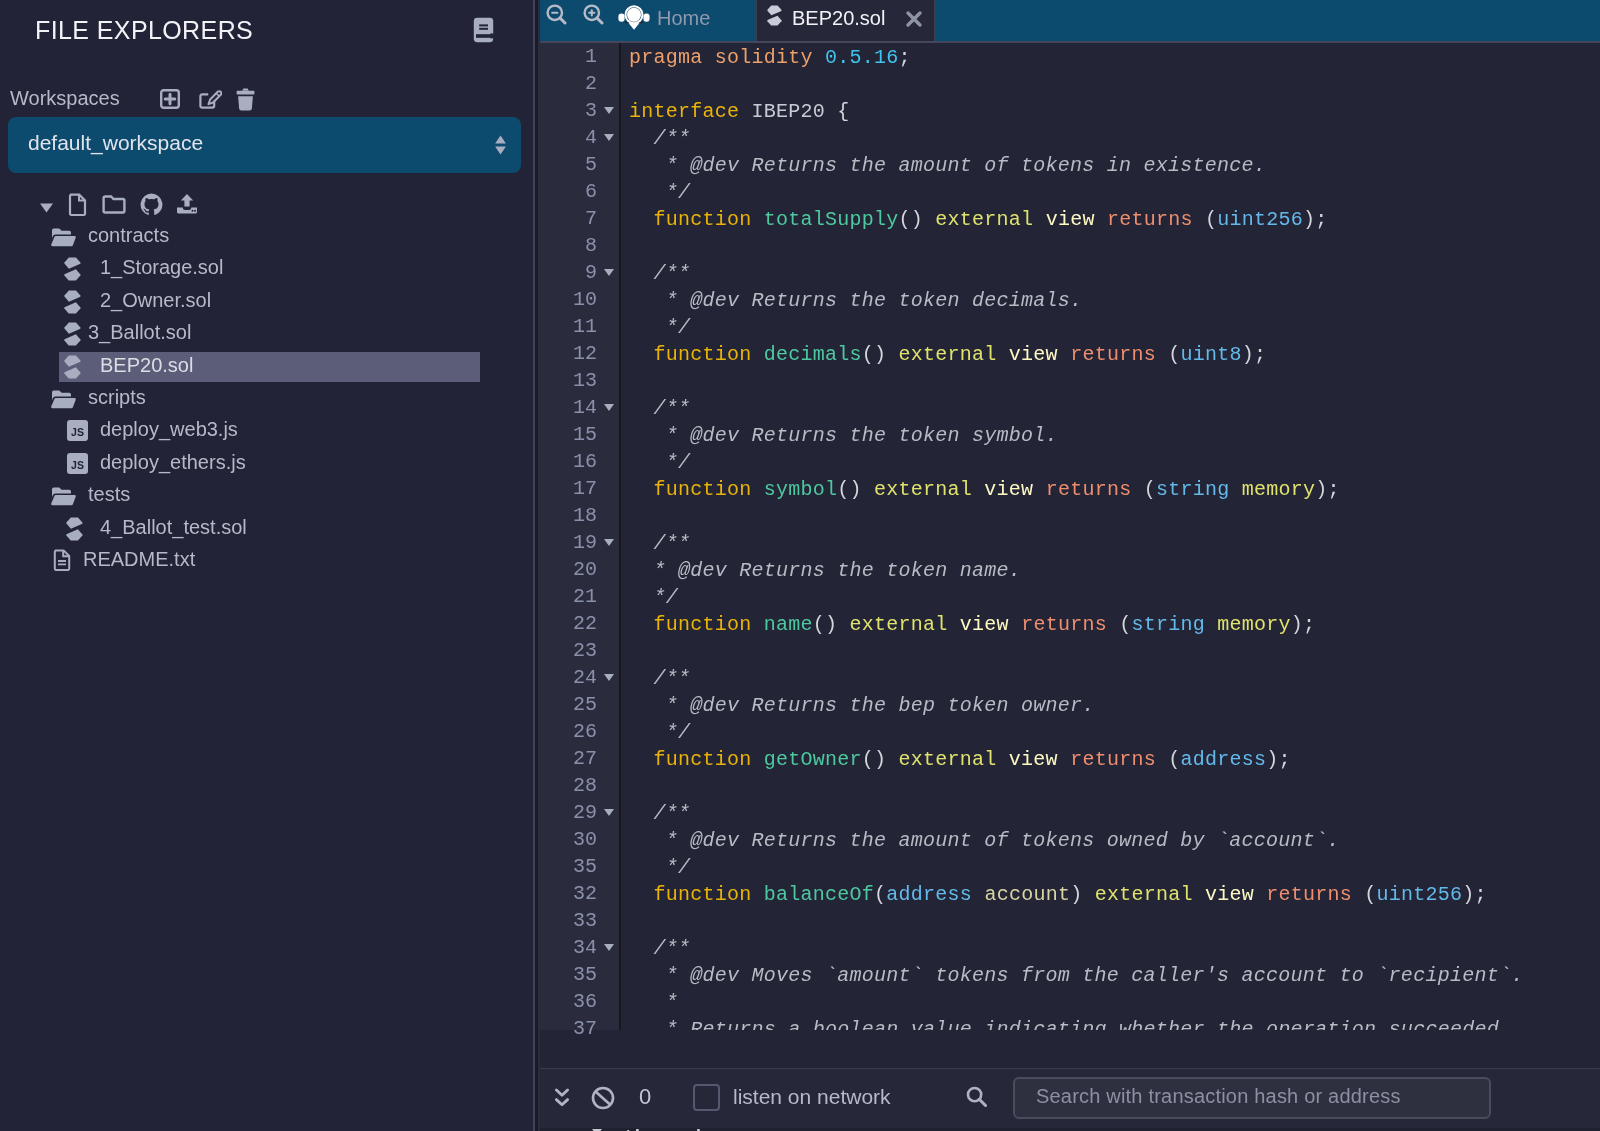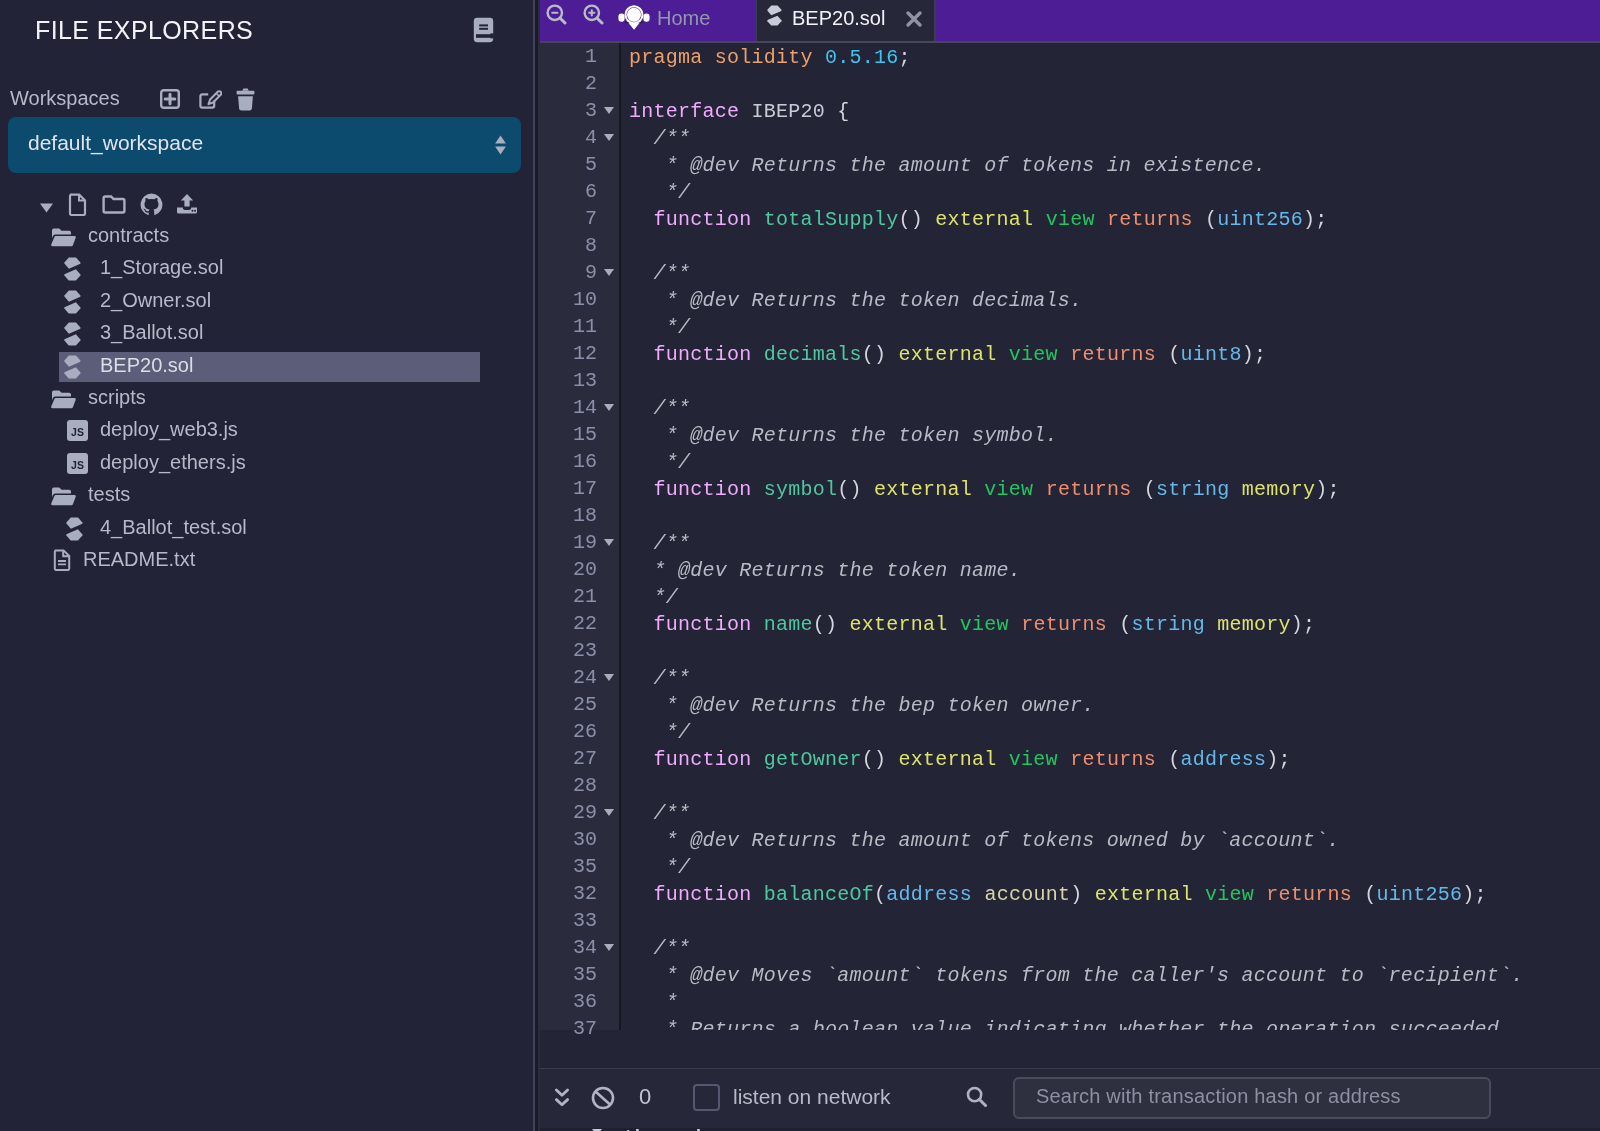--- a/index.html
+++ b/index.html
@@ -24,21 +24,21 @@
 .trow .ic { position:absolute; top:4px; }
 .trow .lb { position:absolute; top:3px; font-size:20px; color:#b6bac8; white-space:nowrap;text-align:center; }
 .hl { position:absolute; left:59px; top:1px; width:421px; height:30px; background:#5c5e79; }
 .hl2 { color:#dcdee6 !important; }
 
 
 #drag { position:absolute; left:530px; top:0; width:10px; height:1131px;
   background:linear-gradient(90deg, #222336 0, #222336 3.4px, #41435a 3.4px, #41435a 5.2px, #1a1b26 5.2px, #1a1b26 8px, #2a2c3e 8px); }
 #edit { position:absolute; left:540px; top:0; width:1060px; height:1131px; background:#232435; }
 
-#tabbar { position:absolute; left:0; top:0; width:1060px; height:41px; background:#4c1d95; }
+#tabbar { position:absolute; left:0; top:0; width:1060px; height:41px; background:#0c4a6e; }
 #tabbar .zoomo { position:absolute; left:5px; top:3px; }
 #tabbar .zoomi { position:absolute; left:42px; top:3px; }
 #tabbar .rlogo { position:absolute; left:78px; top:5px; }
 #tabbar .home { position:absolute; left:117px; top:7px; font-size:20px; color:#9298ad; }
 .tsep { position:absolute; top:0; width:2px; height:41px; background:#3b3d4f; }
 #atab { position:absolute; left:217px; top:0; width:177px; height:41px; background:#262839; }
 #atab .sic { position:absolute; left:10px; top:5px; }
 #atab .nm { position:absolute; left:35px; top:7px; font-size:20px; color:#f2f3f7; }
 #atab .cx { position:absolute; left:148px; top:10px; }
 #tabline { position:absolute; left:0; top:41px; width:1060px; height:2px; background:#44465c; }
@@ -47,22 +47,22 @@
 #gutline { position:absolute; left:79px; top:43px; width:2px; height:987px; background:#16171f; }
 .gl { position:relative; height:27px; }
 .gn { position:absolute; right:23px; top:0; width:60px; height:27px; line-height:27px; text-align:right;
   font-family:"Liberation Mono",monospace; font-size:20px; color:#8b90aa; }
 .fold { position:absolute; left:64px; top:10px; width:0; height:0;
   border-left:5.5px solid transparent; border-right:5.5px solid transparent; border-top:7px solid #a9aebe; }
 
 #code { position:absolute; left:81px; top:43.5px; width:979px; height:986px; overflow:hidden; }
 .cl { height:27px; line-height:27px; white-space:pre; font-family:"Liberation Mono",monospace;
   font-size:20px; letter-spacing:.25px; padding-left:8px; }
-.c-kw { color:#f0abfc; } .c-org { color:#eea069; } .c-num { color:#41c3ef; }
-.c-fn { color:#4dc99f; } .c-ext { color:#dfe26b; } .c-vw { color:#22c55e;text-align:center; }
+.c-kw { color:#eab308; } .c-org { color:#eea069; } .c-num { color:#41c3ef; }
+.c-fn { color:#4dc99f; } .c-ext { color:#dfe26b; } .c-vw { color:#fef9c3;text-align:center; }
 .c-ret { color:#ee8e6e; } .c-typ { color:#64b9ea; } .c-prm { color:#d8d4a4; }
 .c-pun { color:#d5d6dd; } .c-idn { color:#c8cbd5; }
 .c-com { color:#b8bbc4; font-style:italic; }
 
 
 #term { position:absolute; left:0; top:1068px; width:1060px; height:63px; background:#262839;
   border-top:1px solid #3a3c50; }
 #term .ic { position:absolute; }
 #tzero { position:absolute; left:99px; top:15px; font-size:22px; color:#c2c6d4; }
 #tcheck { position:absolute; left:153px; top:15px; width:27px; height:27px; border:2px solid #555870; border-radius:4px; }
@@ -151,21 +151,21 @@
               <path fill="#a9adc0" d="M4.8 0.6 L12.0 0.6 L16.4 5.4 L16.4 6.8 L4.9 11.8 L0.4 6.6 L0.4 5.4 Z"></path>
               <path fill="#a9adc0" d="M11.9 23.4 L4.7 23.4 L0.4 18.6 L0.4 17.2 L11.9 12.2 L16.4 17.4 L16.4 18.6 Z"></path>
             </svg></span>
           <span class="lb" style="left:100px">2_Owner.sol</span>
         </div>
     <div class="trow">
           <span class="ic" style="left:64px"><svg width="17" height="24" viewBox="0 0 17 24" xmlns="http://www.w3.org/2000/svg">
               <path fill="#a9adc0" d="M4.8 0.6 L12.0 0.6 L16.4 5.4 L16.4 6.8 L4.9 11.8 L0.4 6.6 L0.4 5.4 Z"></path>
               <path fill="#a9adc0" d="M11.9 23.4 L4.7 23.4 L0.4 18.6 L0.4 17.2 L11.9 12.2 L16.4 17.4 L16.4 18.6 Z"></path>
             </svg></span>
-          <span class="lb" style="left:100px">3_Ballot.sol</span>
+          <span class="lb" style="left:88px">3_Ballot.sol</span>
         </div>
     <div class="trow">
           <div class="hl"></div>
           <span class="ic" style="left:64px"><svg width="17" height="24" viewBox="0 0 17 24" xmlns="http://www.w3.org/2000/svg">
               <path fill="#a9adc0" d="M4.8 0.6 L12.0 0.6 L16.4 5.4 L16.4 6.8 L4.9 11.8 L0.4 6.6 L0.4 5.4 Z"></path>
               <path fill="#a9adc0" d="M11.9 23.4 L4.7 23.4 L0.4 18.6 L0.4 17.2 L11.9 12.2 L16.4 17.4 L16.4 18.6 Z"></path>
             </svg></span>
           <span class="lb hl2" style="left:100px">BEP20.sol</span>
         </div>
     <div class="trow">

